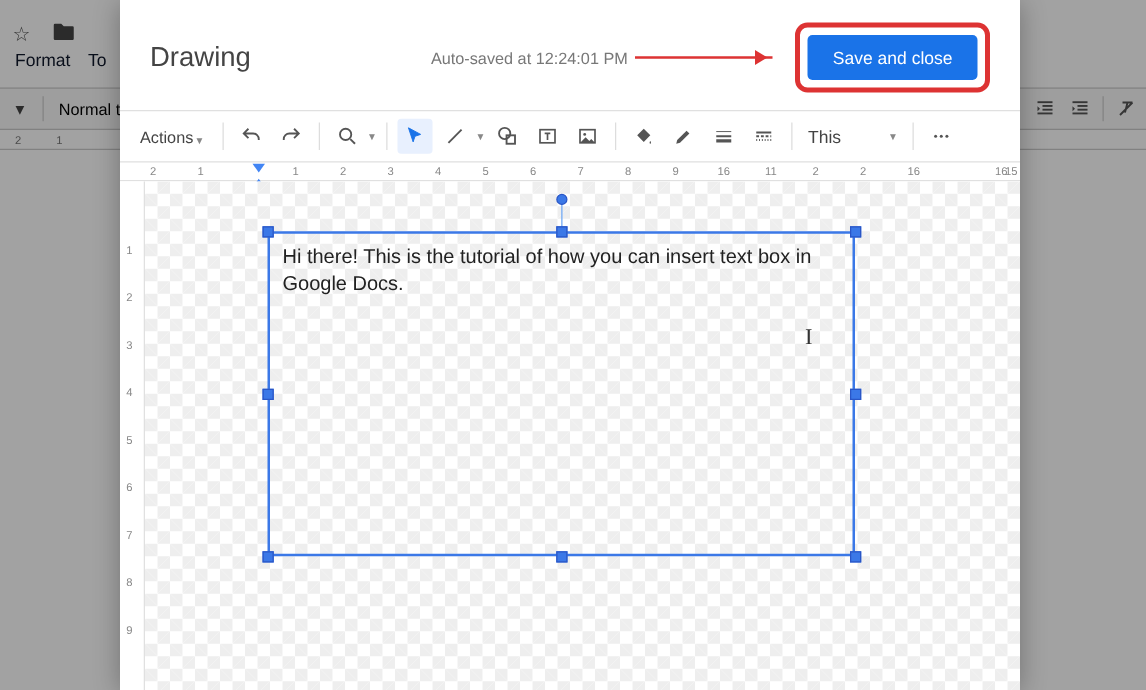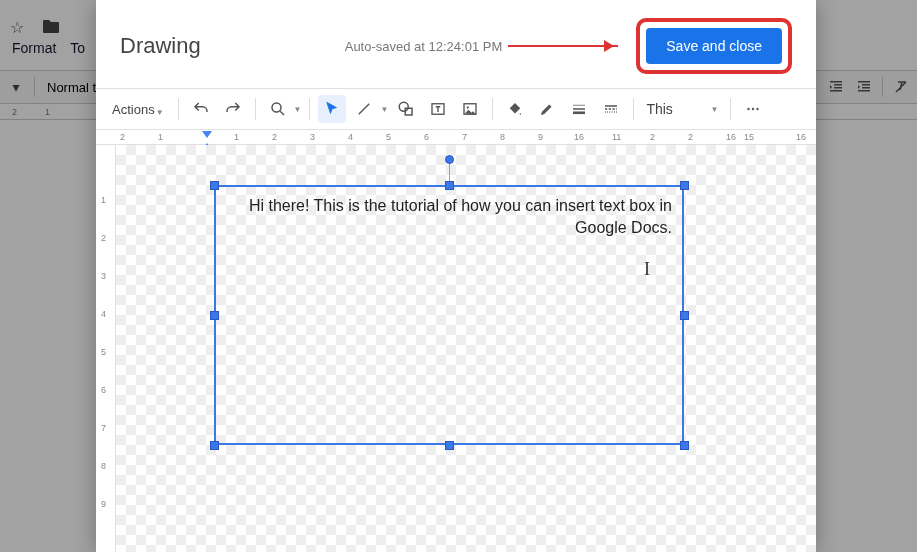--- a/index.html
+++ b/index.html
@@ -54,21 +54,21 @@
     background-image:
       linear-gradient(45deg, #eee 25%, transparent 25%),
       linear-gradient(-45deg, #eee 25%, transparent 25%),
       linear-gradient(45deg, transparent 75%, #eee 75%),
       linear-gradient(-45deg, transparent 75%, #eee 75%);
     background-size: 20px 20px;
     background-position: 0 0, 0 10px, 10px -10px, -10px 0;
     background-color: #fff;
   }
   
-  .textbox { position: absolute; left: 98px; top: 40px; width: 470px; height: 260px; border: 2px solid #3b78e7; background: transparent; padding: 8px 10px; font-size: 16px; color: #222; line-height: 1.4; text-align: right; }
+  .textbox { position: absolute; left: 98px; top: 40px; width: 470px; height: 260px; border: 2px solid #3b78e7; background: transparent; padding: 8px 10px; font-size: 16px; color: #222; line-height: 1.4; }
   .rot-line { position: absolute; left: 333px; top: 16px; width: 1px; height: 24px; background: #6fa8f5; }
   .rot-handle { position: absolute; left: 329px; top: 10px; width: 9px; height: 9px; background: #3b78e7; border: 1px solid #2a56c6; border-radius: 50%; }
   .handle { position: absolute; width: 9px; height: 9px; background: #3b78e7; border: 1px solid #2a56c6; }
   .h-tl { left: 94px; top: 36px; }
   .h-tm { left: 329px; top: 36px; }
   .h-tr { left: 564px; top: 36px; }
   .h-ml { left: 94px; top: 166px; }
   .h-mr { left: 564px; top: 166px; }
   .h-bl { left: 94px; top: 296px; }
   .h-bm { left: 329px; top: 296px; }
@@ -250,21 +250,21 @@
     <span class="h-ruler-tick" style="left:290px">5</span>
     <span class="h-ruler-tick" style="left:328px">6</span>
     <span class="h-ruler-tick" style="left:366px">7</span>
     <span class="h-ruler-tick" style="left:404px">8</span>
     <span class="h-ruler-tick" style="left:442px">9</span>
     <span class="h-ruler-tick" style="left:478px">16</span>
     <span class="h-ruler-tick" style="left:516px">11</span>
     <span class="h-ruler-tick" style="left:554px">2</span>
     <span class="h-ruler-tick" style="left:592px">2</span>
     <span class="h-ruler-tick" style="left:630px">16</span>
-    <span class="h-ruler-tick" style="left:648px">15</span>
+    <span class="h-ruler-tick" style="left:708px">15</span>
     <span class="h-ruler-tick" style="left:700px">16</span>
   </div>
 
   <div class="dlg-body">
     <div class="v-ruler">
       <span class="v-tick" style="top:50px">1</span>
       <span class="v-tick" style="top:88px">2</span>
       <span class="v-tick" style="top:126px">3</span>
       <span class="v-tick" style="top:164px">4</span>
       <span class="v-tick" style="top:202px">5</span>

